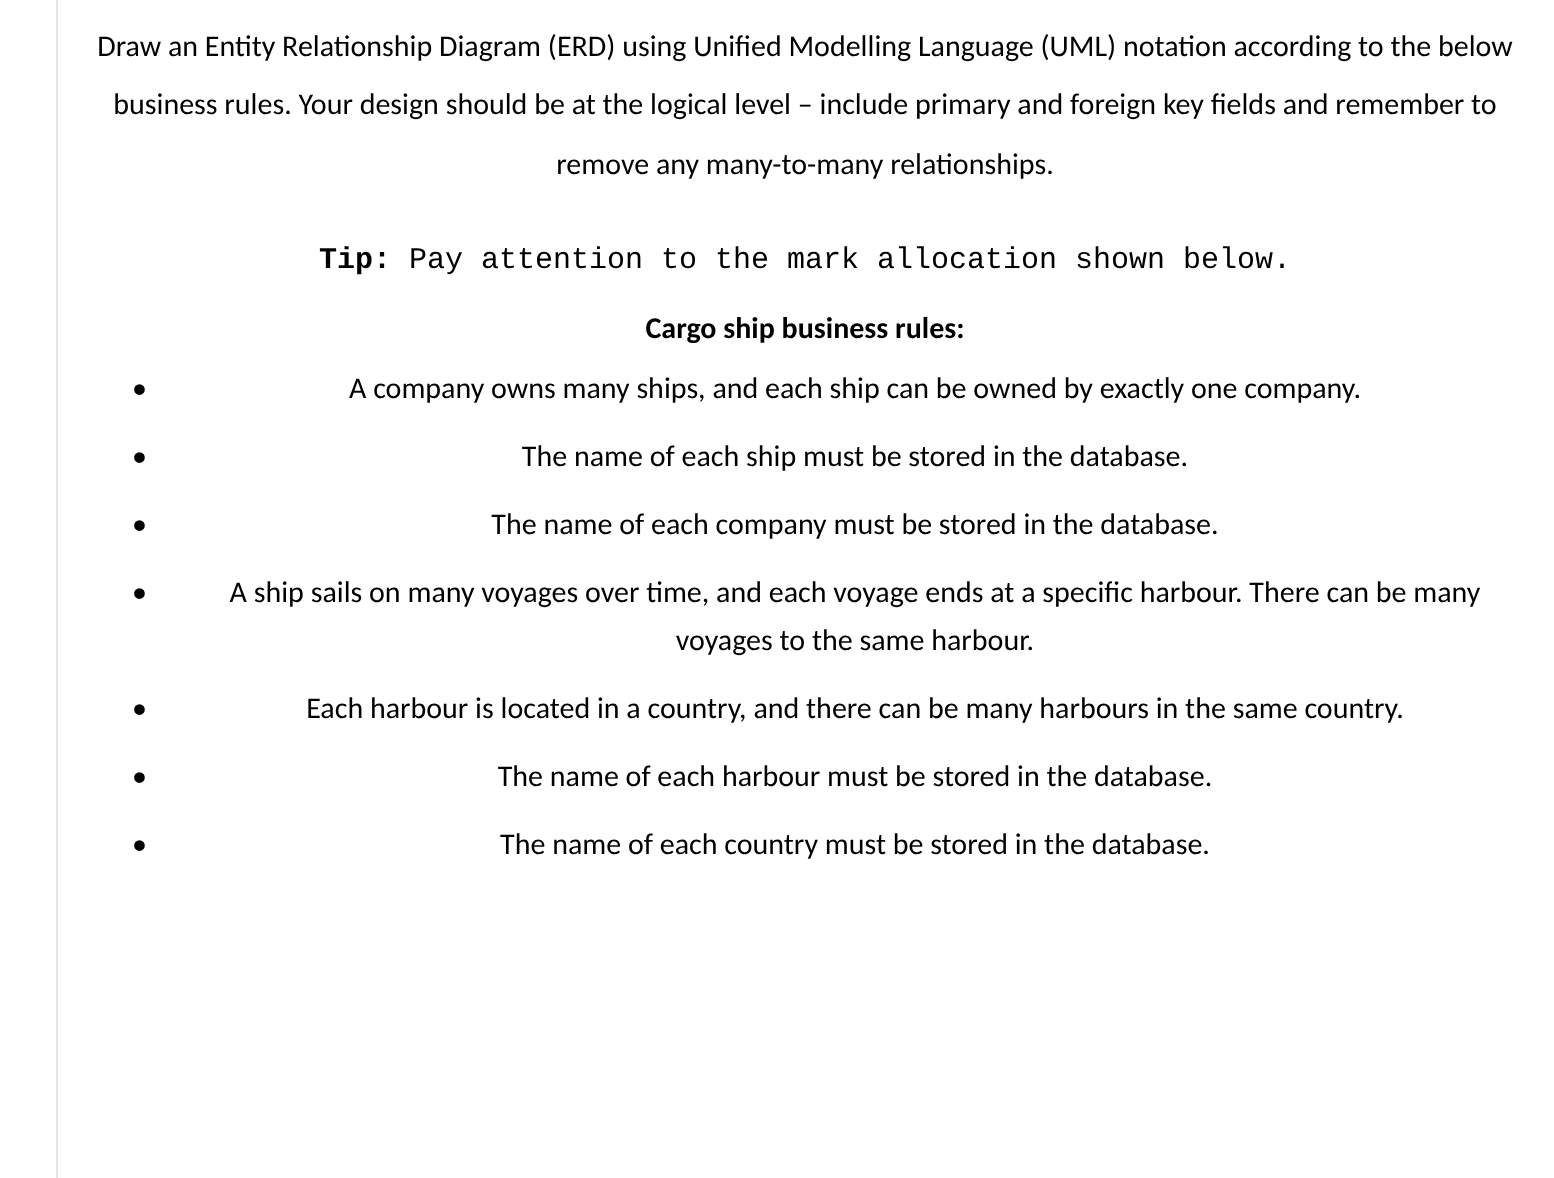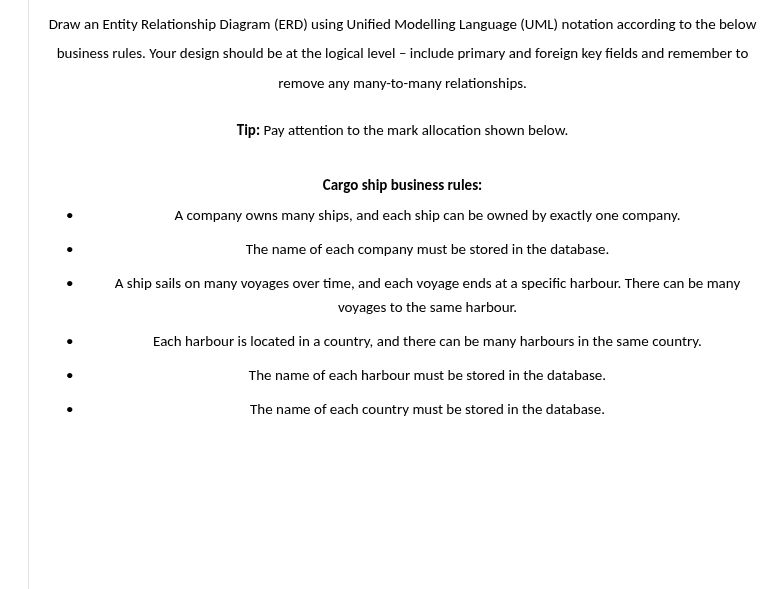--- a/index.html
+++ b/index.html
@@ -27,21 +27,22 @@
       width: 1px;
       background: #e5e5e5;
     }
     .intro {
       margin-bottom: 18px;
     }
     .intro p {
       line-height: 1.95;
     }
     .tip-line {
-      margin-bottom: 26px;
+      margin-bottom: 6px;
+      font-family: Liberation Mono, monospace;
     }
     .tip-label {
       font-weight: 700;
     }
     .section-heading {
       font-weight: 700;
       margin-bottom: 3px;
     }
     ul.rules {
       list-style: none;
@@ -72,18 +73,19 @@
 </div>
 
 <p class="tip-line">
   <span class="tip-label">Tip:</span><span> Pay attention to the mark allocation shown below.</span>
 </p>
 
 <p class="section-heading">Cargo ship business rules:</p>
 
 <ul class="rules">
   <li>A company owns many ships, and each ship can be owned by exactly one company.</li>
+  <li>The name of each ship must be stored in the database.</li>
   <li>The name of each company must be stored in the database.</li>
   <li>A ship sails on many voyages over time, and each voyage ends at a specific harbour. There can be many voyages to the same harbour.</li>
   <li>Each harbour is located in a country, and there can be many harbours in the same country.</li>
   <li>The name of each harbour must be stored in the database.</li>
   <li>The name of each country must be stored in the database.</li>
 </ul>
 
 </body></html>

